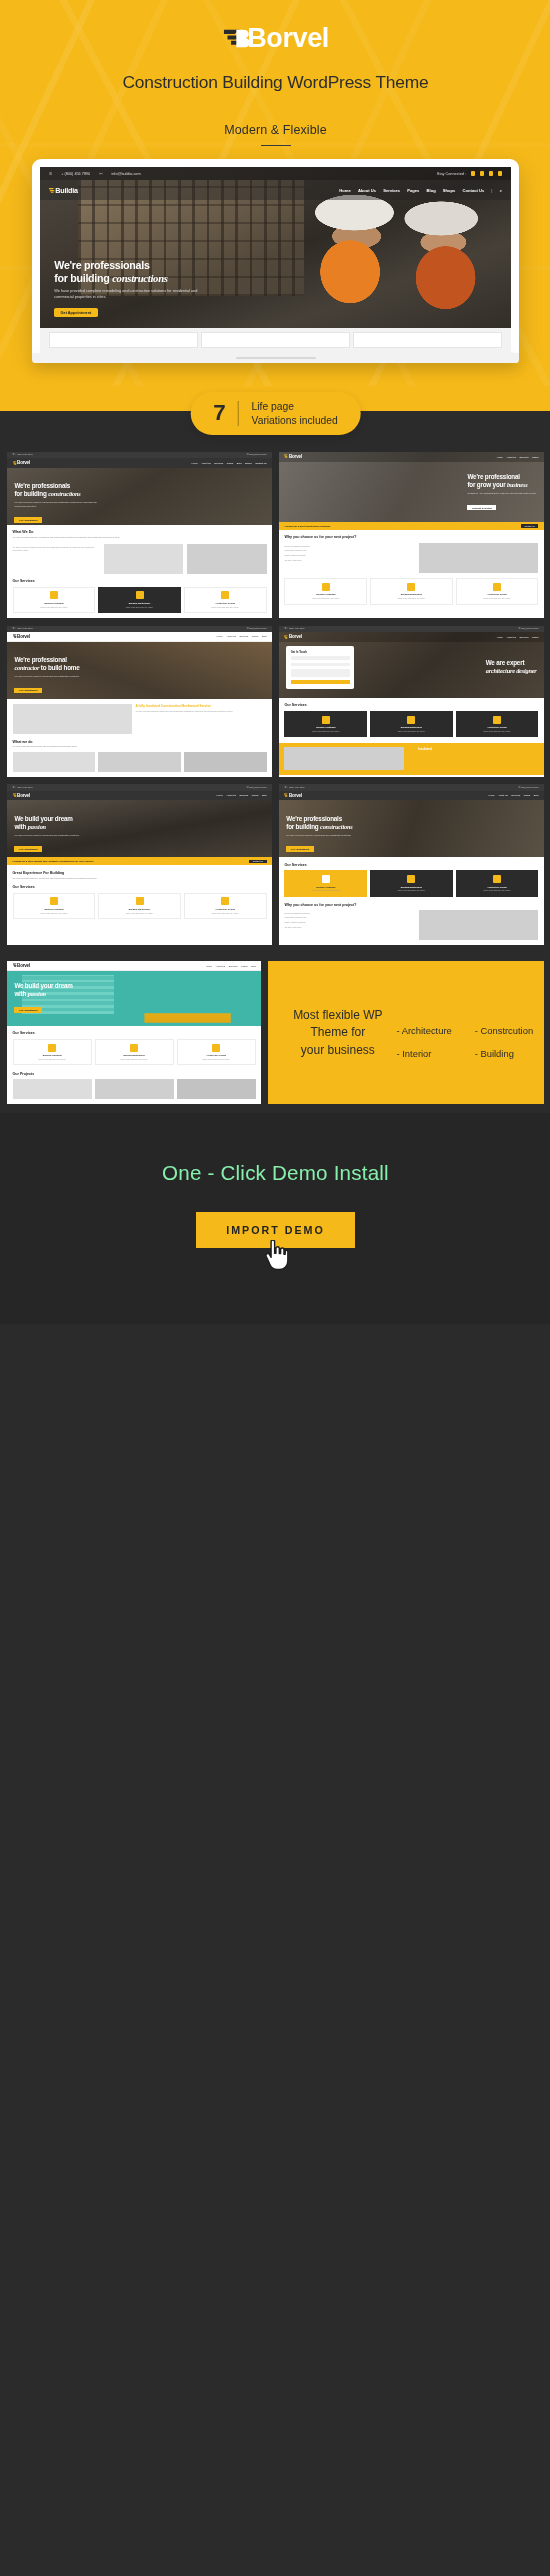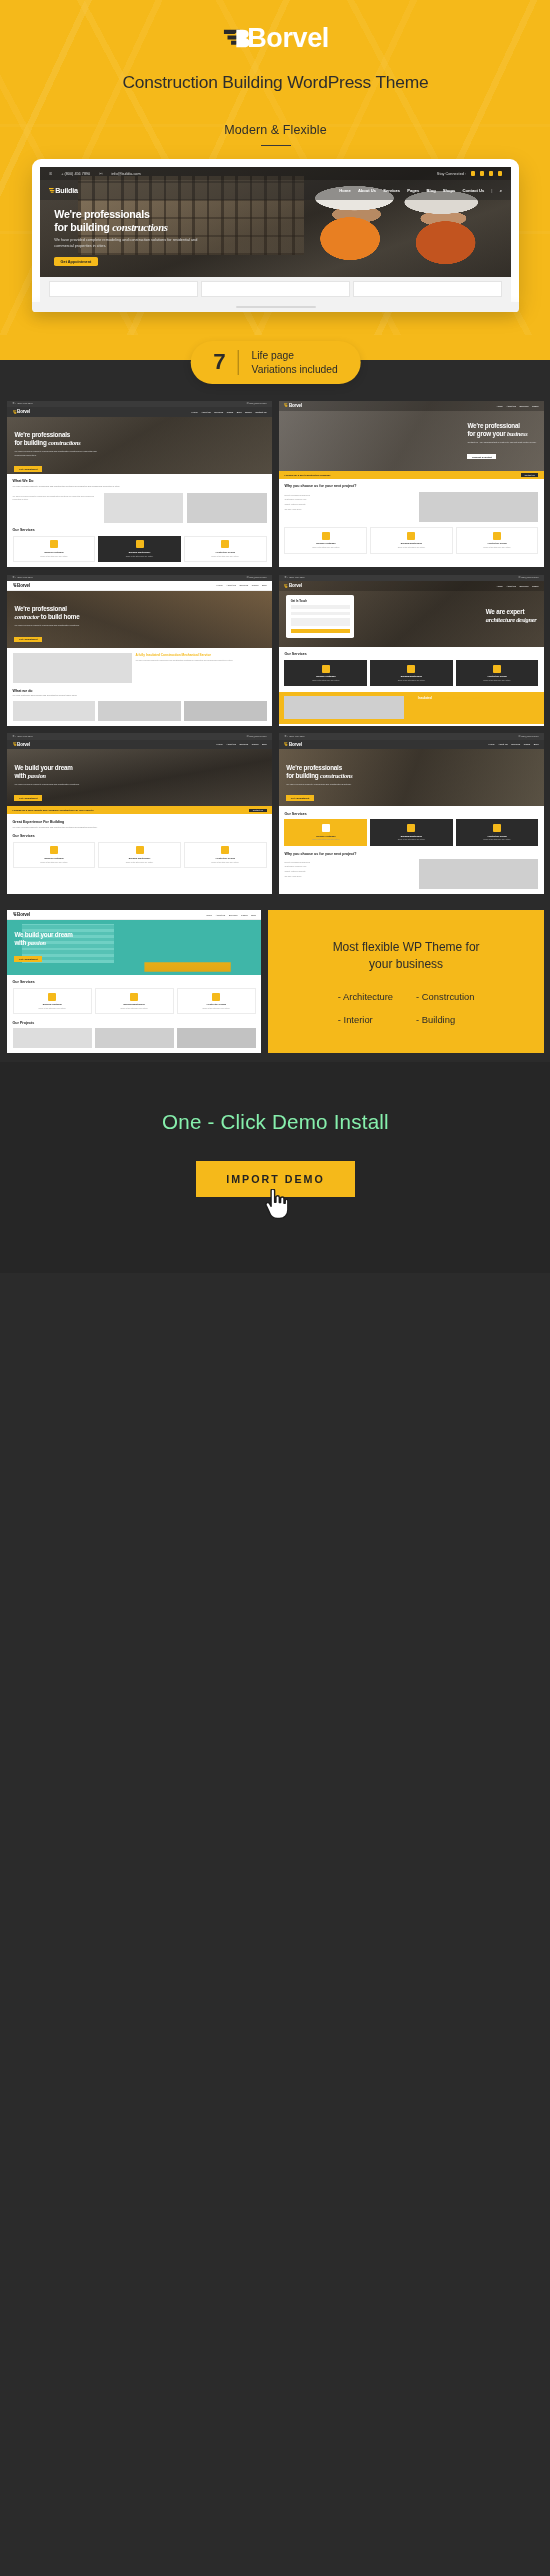--- a/index.html
+++ b/index.html
@@ -66,21 +66,21 @@
 
   
   .laptop-wrap { position: relative; z-index: 2; padding: 0 32px; }
   .laptop-screen {
     background: #ffffff;
     border-radius: 9px 9px 0 0;
     padding: 8px 8px 0;
     box-shadow: 0 9px 23px rgba(0,0,0,.18);
   }
   .site-shot {
-    position: relative; height: 110px; overflow: hidden;
+    position: relative; height: 161px; overflow: hidden;
     background: #6a6258;
   }
   .shot-photo {
     position: absolute; inset: 0;
     background:
       linear-gradient(rgba(25,22,18,.55), rgba(25,22,18,.55)),
       linear-gradient(160deg, #8d8477 0%, #6f6558 28%, #4a443c 52%, #7d7466 74%, #514b43 100%);
   }
   .shot-photo::after {
     content:""; position:absolute; left:8%; top:8%; width:48%; height:72%;
@@ -219,21 +219,21 @@
   .ph-flat::after { content:""; position:absolute; right:12%; bottom:6%; width:34%; height:58%;
      background: linear-gradient(#f5b91a,#e0a714); clip-path: polygon(0 70%,100% 70%,100% 100%,0 100%); }
   .ph-w1 { background:#ddd; }
   .ph-w2 { background:#cfcfcf; }
   .ph-w3 { background:#c2c2c2; }
 
   
   .flex-row { display:flex; gap:7.2px; padding:0 7.2px 9px; background:#2b2b2b; }
   .flex-left { flex:1; background:#fff; overflow:hidden; }
   .flex-right {
-    flex:1; background:#f5b91a; display:flex; flex-direction:column;
+    flex:1; background:#f5b91a; display:flex; 
     align-items:center; justify-content:center; padding:21.5px 10.7px;
   }
   .flex-right h2 { font-size:12px; color:#2b2b2b; font-weight:400; text-align:center; line-height:1.45; }
   .flex-list { margin-top:18px; display:grid; grid-template-columns:auto auto; gap:11.6px 23px; }
   .flex-list span { font-size:9.4px; color:#2b2b2b; white-space:nowrap; }
 
   
   .cta { background:#262626; padding: 48px 18px 54px; text-align:center; }
   .cta h2 { color:#86efac; font-size:20.6px; font-weight:400; letter-spacing:0.2px; }
   .cta p { color:#bdbdbd; font-size:10.3px; line-height:1.7; max-width:313px; margin:16px auto 0; }

